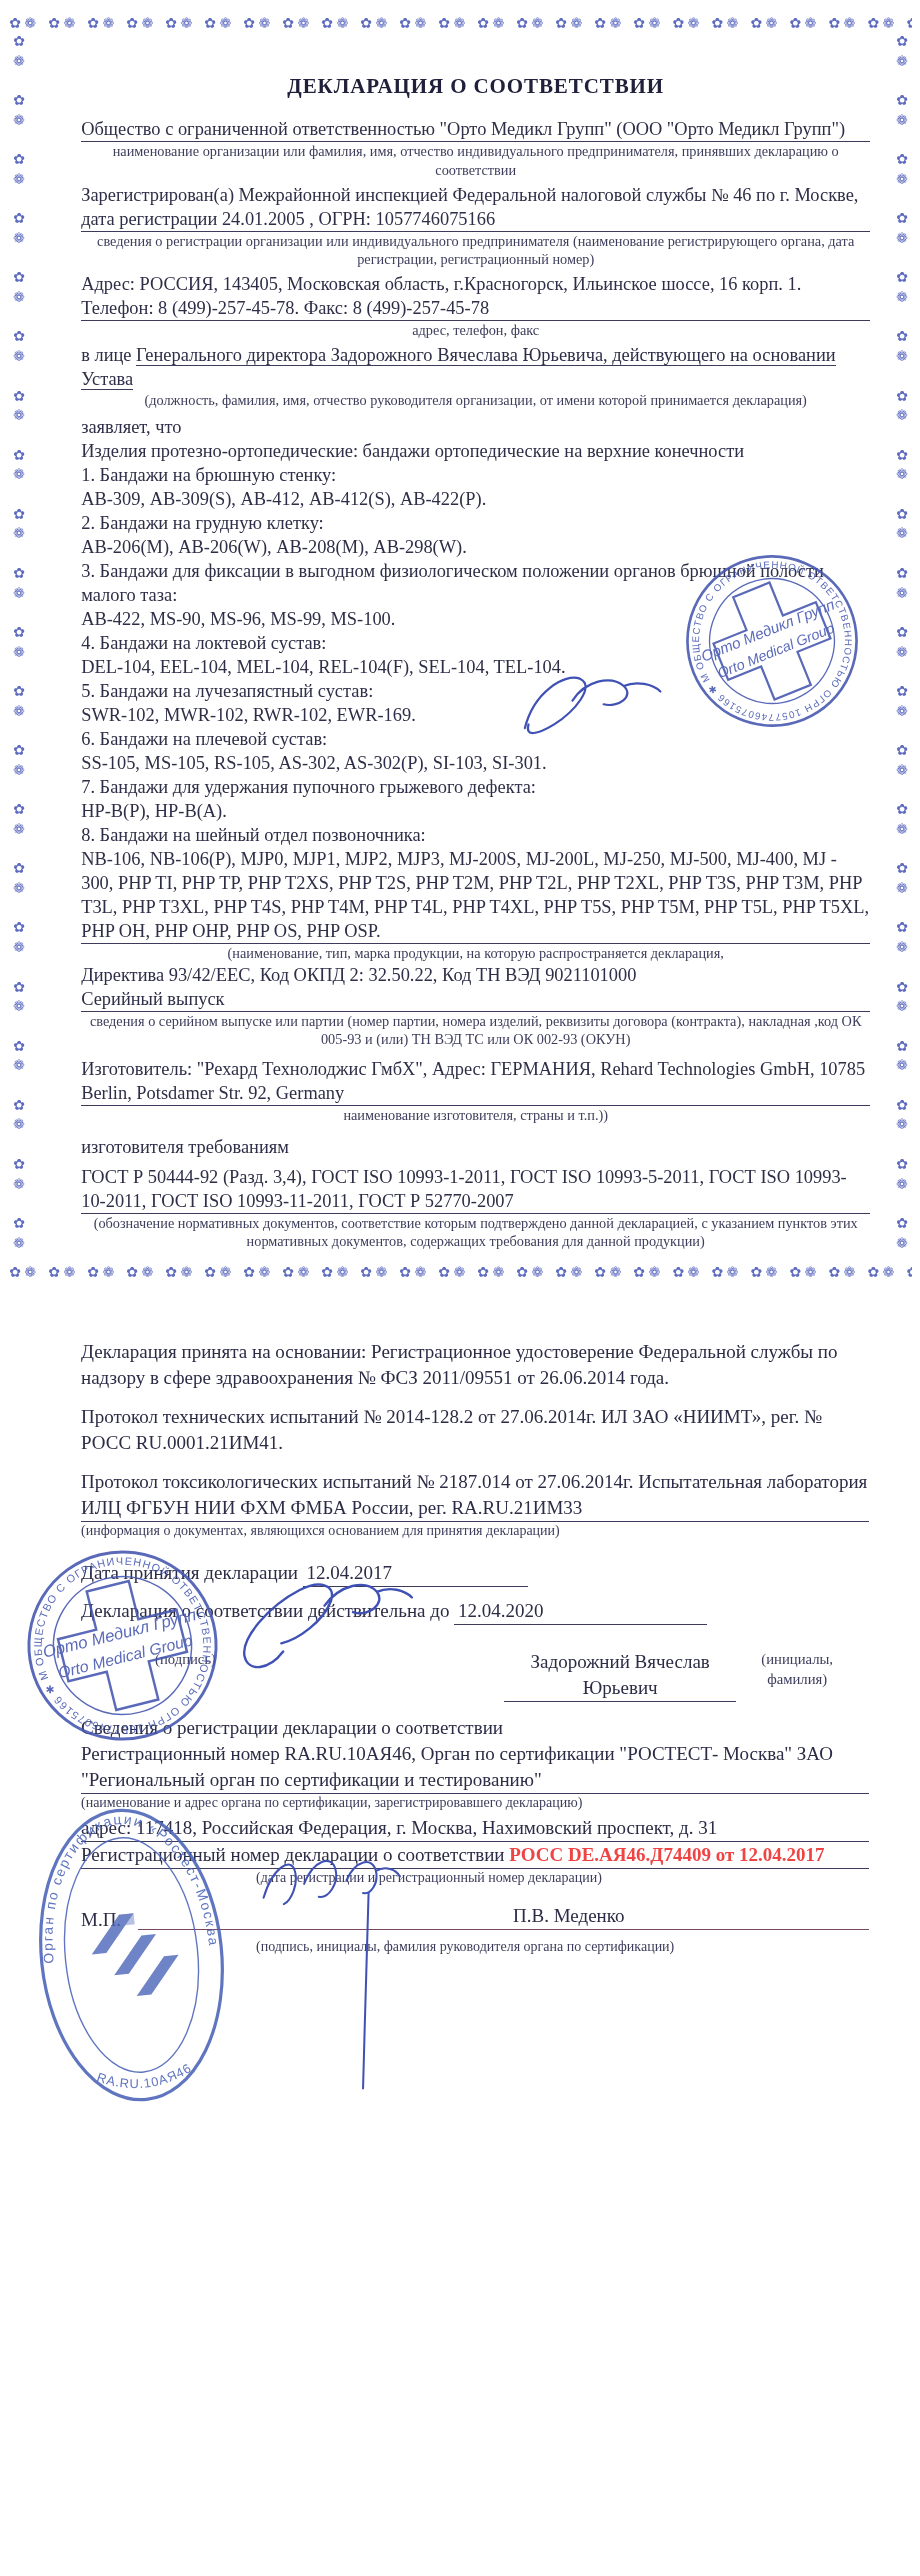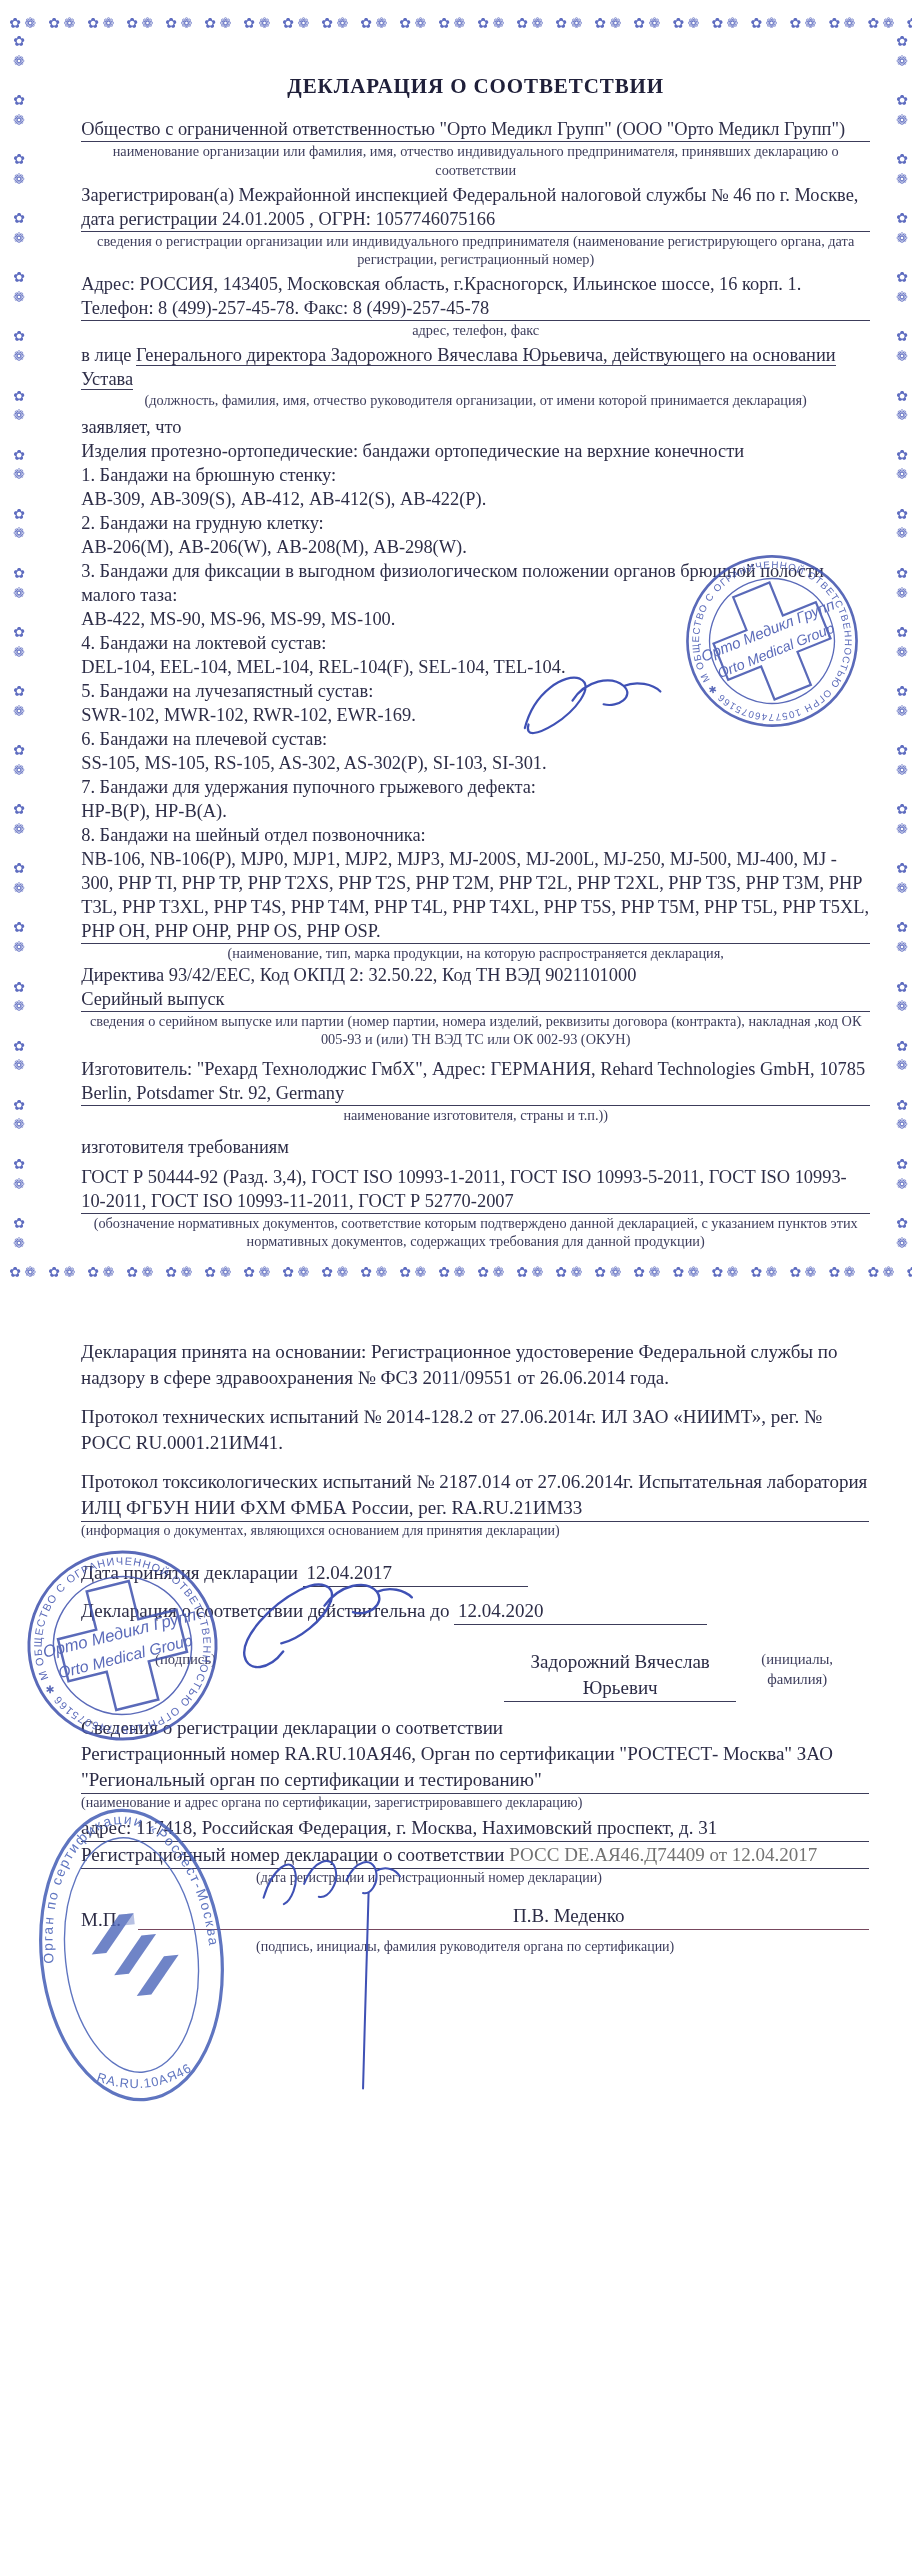--- a/index.html
+++ b/index.html
@@ -27,21 +27,21 @@
   .lower{position:absolute;left:81px;top:1339px;width:788px;font-size:19px;line-height:26px;color:#2c2c46;}
   .lnote{font-size:14px;line-height:18.4px;color:#3d3d5c;}
   .val-underline{display:inline-block;border-bottom:1.4px solid #3c3c5a;padding:0 5.5px 0 3.7px;}
   .w240{min-width:216px;}.w270{min-width:244px;}
   .sigrow{display:flex;margin:24px 0 9.2px 0;}
   .sig-slot{display:flex;flex-direction:row;}
   .slot-line{border-bottom:1.4px solid #3c3c5a;min-height:28px;text-align:center;}
   .slot-note{font-size:14.7px;color:#3d3d5c;text-align:center;line-height:20px;}
   .s1{width:262px;margin-left:74px;}
   .s2{width:354px;margin-left:87px;}
-  .bold{font-weight:normal;color:#737373;}
+  .bold{font-weight:bold;color:#ef4444;}
   .mprow{position:relative;height:31px;margin-top:20px;}
   .mp-label{position:absolute;left:0;top:0;}
   .mp-line{position:absolute;left:57px;right:0;top:22px;border-bottom:1.8px solid #77485e;}
   .mp-name{position:absolute;left:432px;top:-3.7px;}
   .mp-note{margin-left:175px;}
   
   .abs{position:absolute;}
   .stamp{opacity:0.88;}
 </style>
 </head>

